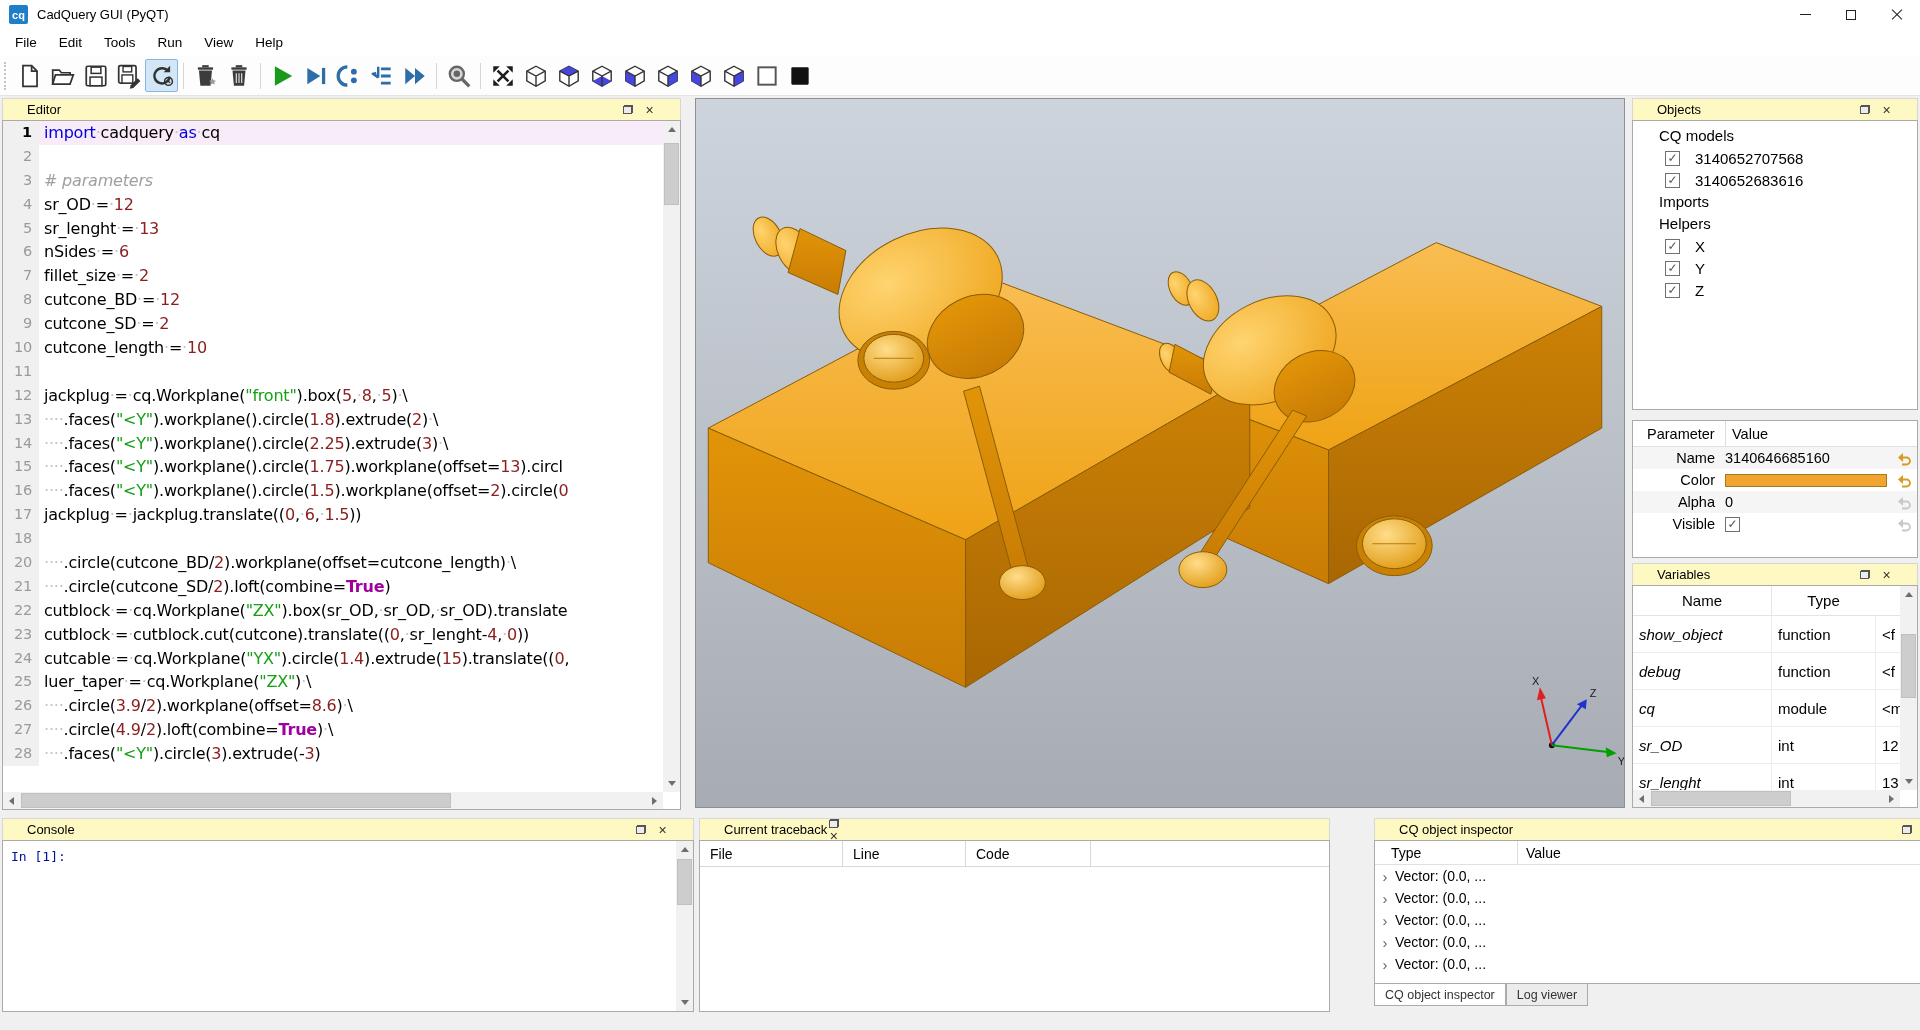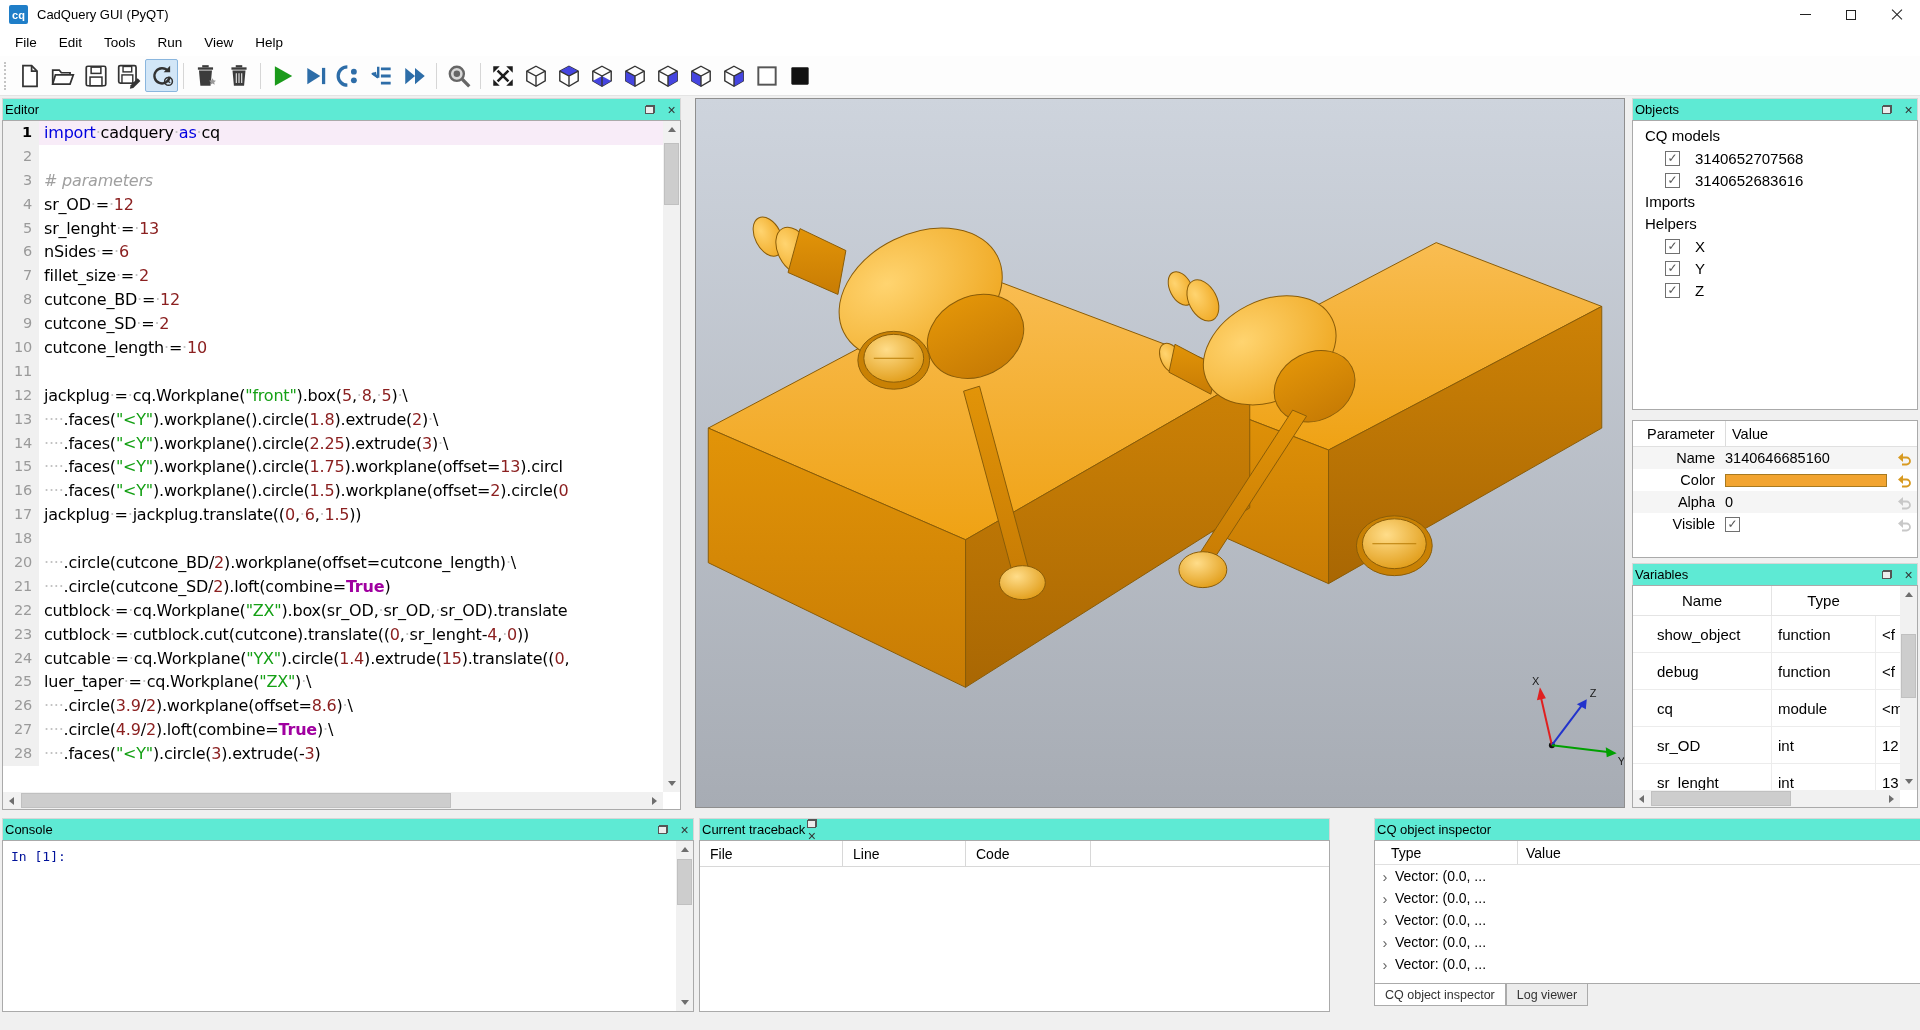--- a/index.html
+++ b/index.html
@@ -32,21 +32,21 @@
     border-bottom:1px solid #e4e4e4;display:flex;align-items:center;padding-left:2px;}
   .tb-grip{width:5px;height:28px;border-left:2px dotted #c4c4c4;margin:0 4px 0 2px;}
   .tool-btn{width:33px;height:33px;display:flex;align-items:center;justify-content:center;border:1px solid transparent;border-radius:2px;}
   .tool-btn.active{background:var(--accent-bg,#d2e6f7);border-color:var(--accent-bd,#8ab6de);}
   .tool-icon{width:26px;height:26px;display:block;}
   .tool-icon svg{width:26px;height:26px;display:block;}
   .tb-sep{width:1px;height:26px;background:#d6d6d6;margin:0 5px;}
 
   
   .dock{position:absolute;background:#f0f0f0;}
-  .dock-title{height:22px;background:#5eead4;display:flex;align-items:center;padding:0 2px;
+  .dock-title{height:22px;background:#fef9c3;display:flex;align-items:center;padding:0 24px;
     font-size:13px;border:1px solid #d7d7d7;border-bottom:none;}
   .dock-btns{margin-left:auto;display:flex;align-items:center;gap:9px;}
   .dock-btn{width:13px;height:13px;display:flex;align-items:center;justify-content:center;color:#444;}
   .glyph-float{position:relative;display:block;width:10px;height:9px;}
   .glyph-float::before{content:"";position:absolute;right:0;top:0;width:7px;height:6px;border:1px solid #555;background:#ececec;}
   .glyph-float::after{content:"";position:absolute;left:0;bottom:0;width:7px;height:6px;border:1px solid #555;background:#ececec;}
   .dock-close::after{content:"×";font-size:14px;line-height:1;color:#333;}
   .dock-body{position:relative;background:#fff;border:1px solid #aaaaaa;overflow:hidden;}
 
   
@@ -77,21 +77,21 @@
   .sb-thumb{position:absolute;background:#cdcdcd;border:1px solid #c0c0c0;}
 
   
   #viewport{position:absolute;left:695px;top:98px;width:930px;height:710px;
     border:1px solid #8f8f8f;background:linear-gradient(#ced4dd,#a7acb4);}
   #viewport svg{width:100%;height:100%;display:block;}
 
   
   #objects-panel{left:1632px;top:98px;width:286px;height:312px;}
   #objects-body{height:290px;font-size:15px;padding-top:4px;}
-  .tree-group{height:22px;line-height:22px;padding-left:12px;}
+  .tree-group{height:22px;line-height:22px;padding-left:26px;}
   .tree-item{height:22px;display:flex;align-items:center;padding-left:32px;gap:15px;}
   .cb{width:15px;height:15px;border:1px solid #707070;background:#fff;display:flex;
     align-items:center;justify-content:center;flex:0 0 15px;}
   .cb.checked::after{content:"✓";font-size:12px;color:#555;line-height:1;}
 
   
   #props-box{position:absolute;left:1632px;top:420px;width:286px;height:138px;background:#fff;
     border:1px solid #aaaaaa;font-size:14.5px;overflow:hidden;}
   .props-header{display:flex;height:26px;align-items:center;border-bottom:1px solid #e0e0e0;}
   .props-header .ph1{width:92px;padding-left:14px;}
@@ -106,21 +106,21 @@
   .undo-ico.enabled{color:#d89a20;} .undo-ico.disabled{color:#c8c8c8;}
 
   
   #vars-panel{left:1632px;top:563px;width:286px;height:245px;}
   #vars-body{height:223px;font-size:15px;}
   .vars-grid{position:absolute;left:0;top:0;right:17px;bottom:17px;overflow:hidden;}
   .vars-header{display:flex;height:30px;align-items:center;border-bottom:1px solid #e4e4e4;}
   .vars-header span{display:block;text-align:center;}
   .vh1{width:138px;} .vh2{width:104px;border-left:1px solid #e4e4e4;align-self:stretch;line-height:30px;}
   .var-row{display:flex;height:37px;align-items:center;border-bottom:1px solid #ececec;}
-  .vc1{width:138px;padding-left:24px;} .vc2{width:104px;padding-left:6px;border-left:1px solid #ececec;align-self:stretch;display:flex;align-items:center;}
+  .vc1{width:138px;padding-left:6px;font-style:italic;} .vc2{width:104px;padding-left:6px;border-left:1px solid #ececec;align-self:stretch;display:flex;align-items:center;}
   .vc3{flex:1;padding-left:6px;border-left:1px solid #ececec;align-self:stretch;display:flex;align-items:center;overflow:hidden;white-space:nowrap;}
 
   
   #console-panel{left:2px;top:818px;width:692px;height:194px;}
   #console-body{height:172px;font-family:"DejaVu Sans Mono",monospace;font-size:13px;}
   .console-prompt{position:absolute;left:8px;top:8px;color:#00129a;}
 
   #tb-panel{left:699px;top:818px;width:631px;height:194px;}
   #tb-body{height:172px;font-size:14px;}
   .tb-header{display:flex;height:26px;align-items:center;border-bottom:1px solid #d8d8d8;}

